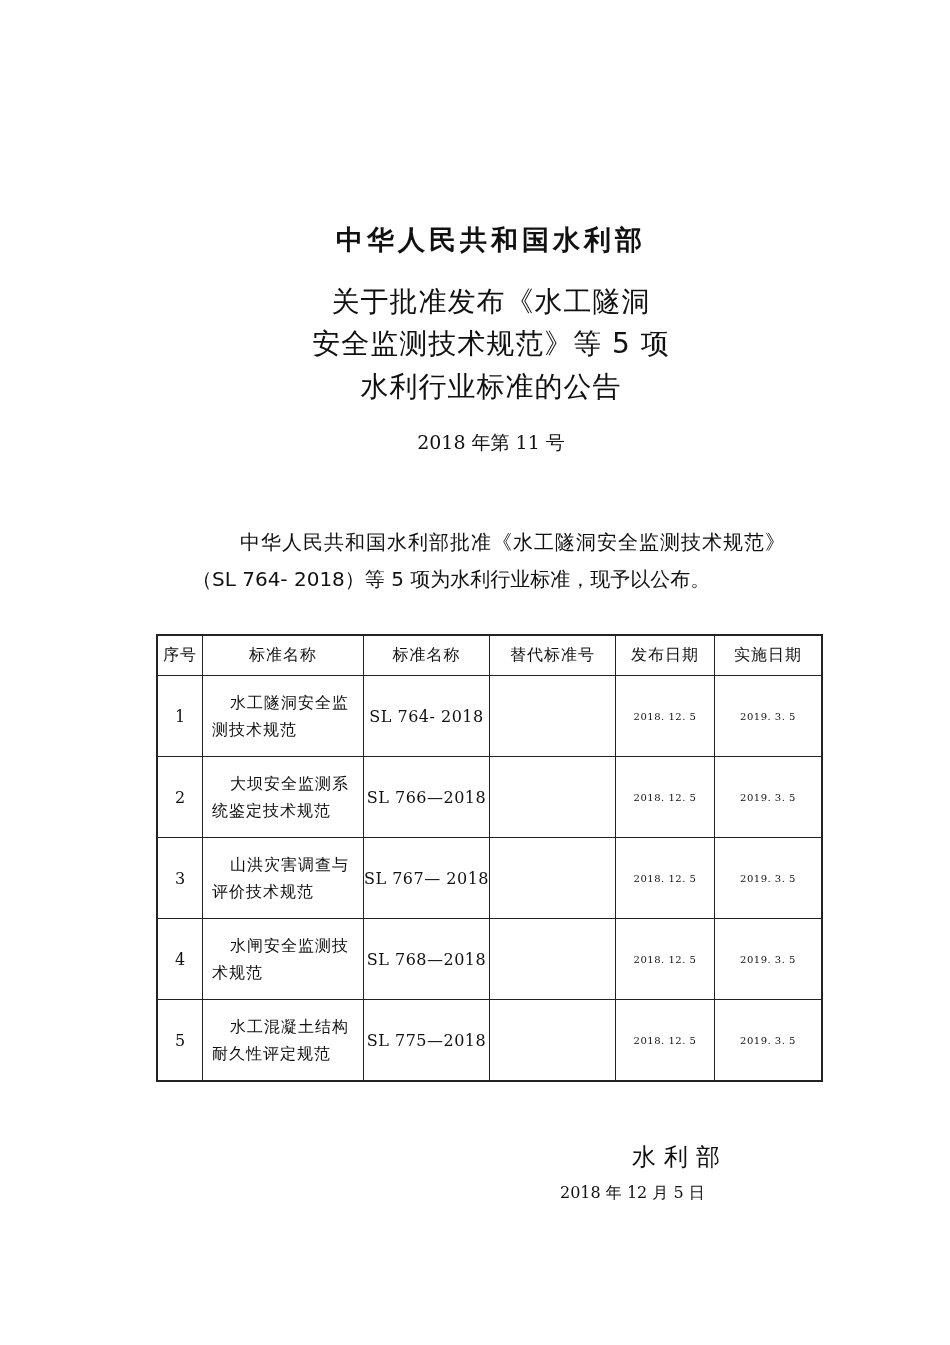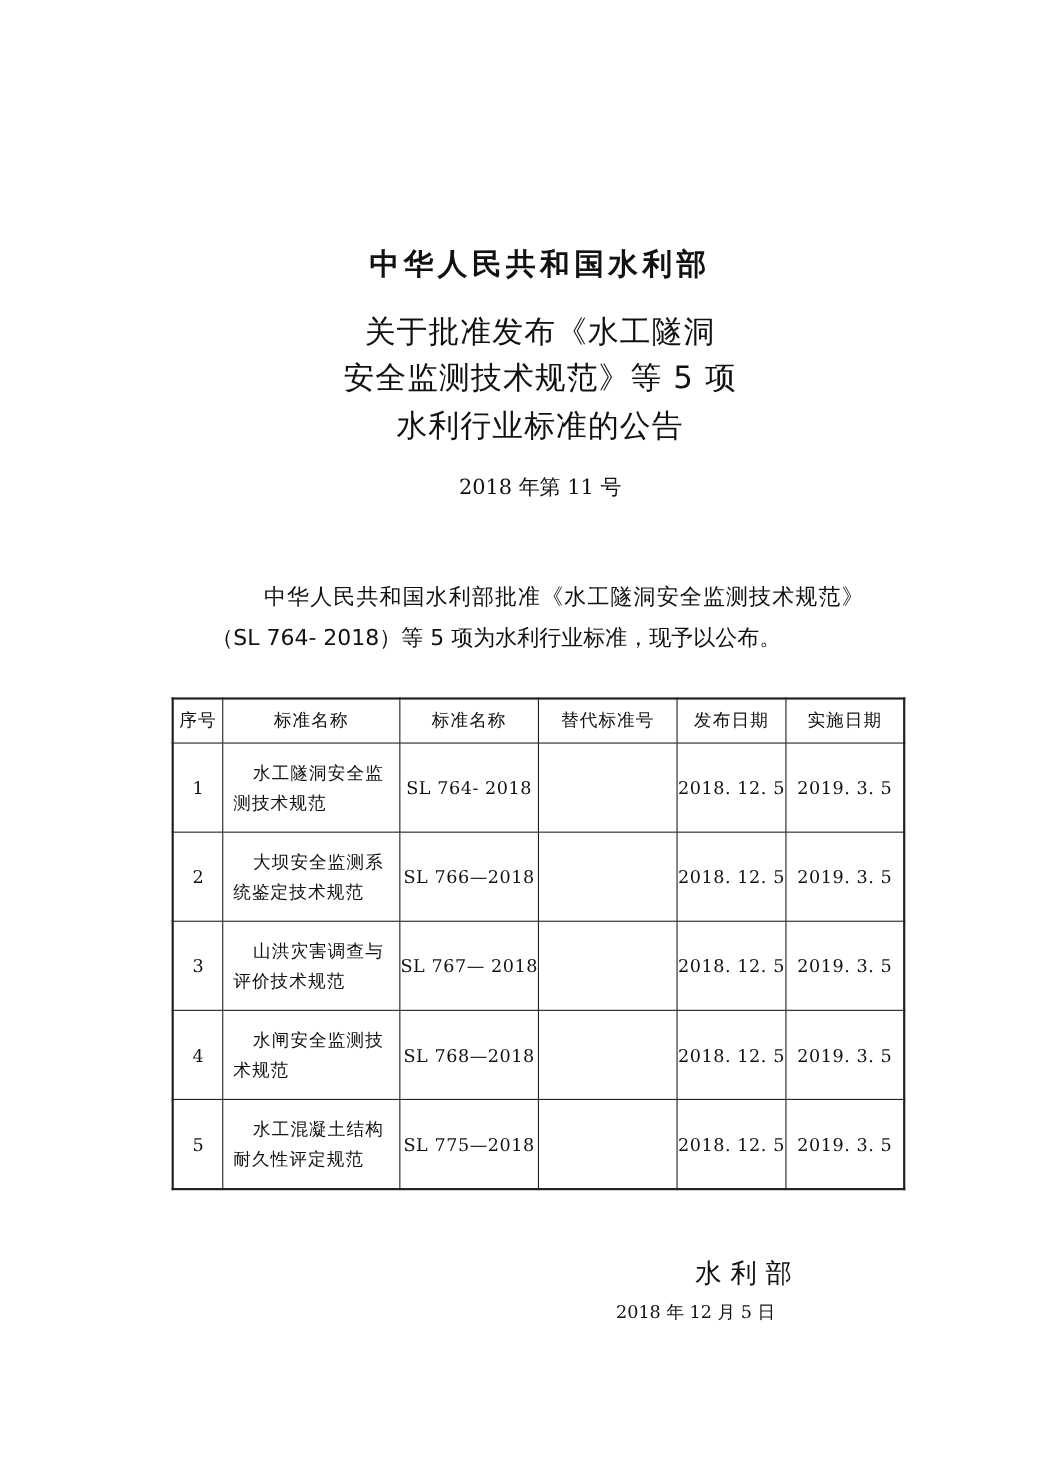--- a/index.html
+++ b/index.html
@@ -47,21 +47,21 @@
   .c-code { width: 125px; }
   .c-rep { width: 125px; }
   .c-pub { width: 98px; }
   .c-imp { width: 106px; margin-top: 48px; }
   .name-cell {
     text-align: left !important; padding: 0 6px 0 9px !important;
     font-family: "DejaVu Sans", sans-serif; font-size: 16px; line-height: 27px;
     text-indent: 18px; letter-spacing: 1px;
   }
   .code-cell { font-size: 16px; letter-spacing: 0.5px; }
-  .date-cell { font-size: 16px; letter-spacing: 0.5px; }
+  .date-cell { font-size: 10px; letter-spacing: 0.5px; }
   .sign-org {
     top: 1141px; left: 600px; width: 160px; text-align: center;
     font-size: 24px; letter-spacing: 8px; font-family: "DejaVu Sans", sans-serif;
   }
   .sign-date {
     top: 1183px; left: 560px; width: 240px; font-size: 16px;
   }
 </style>
 </head>
 <body>

